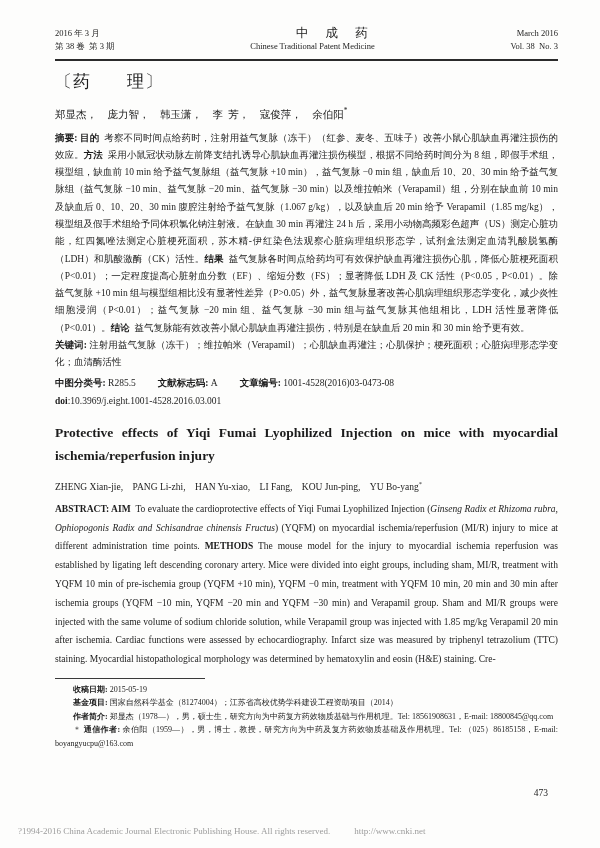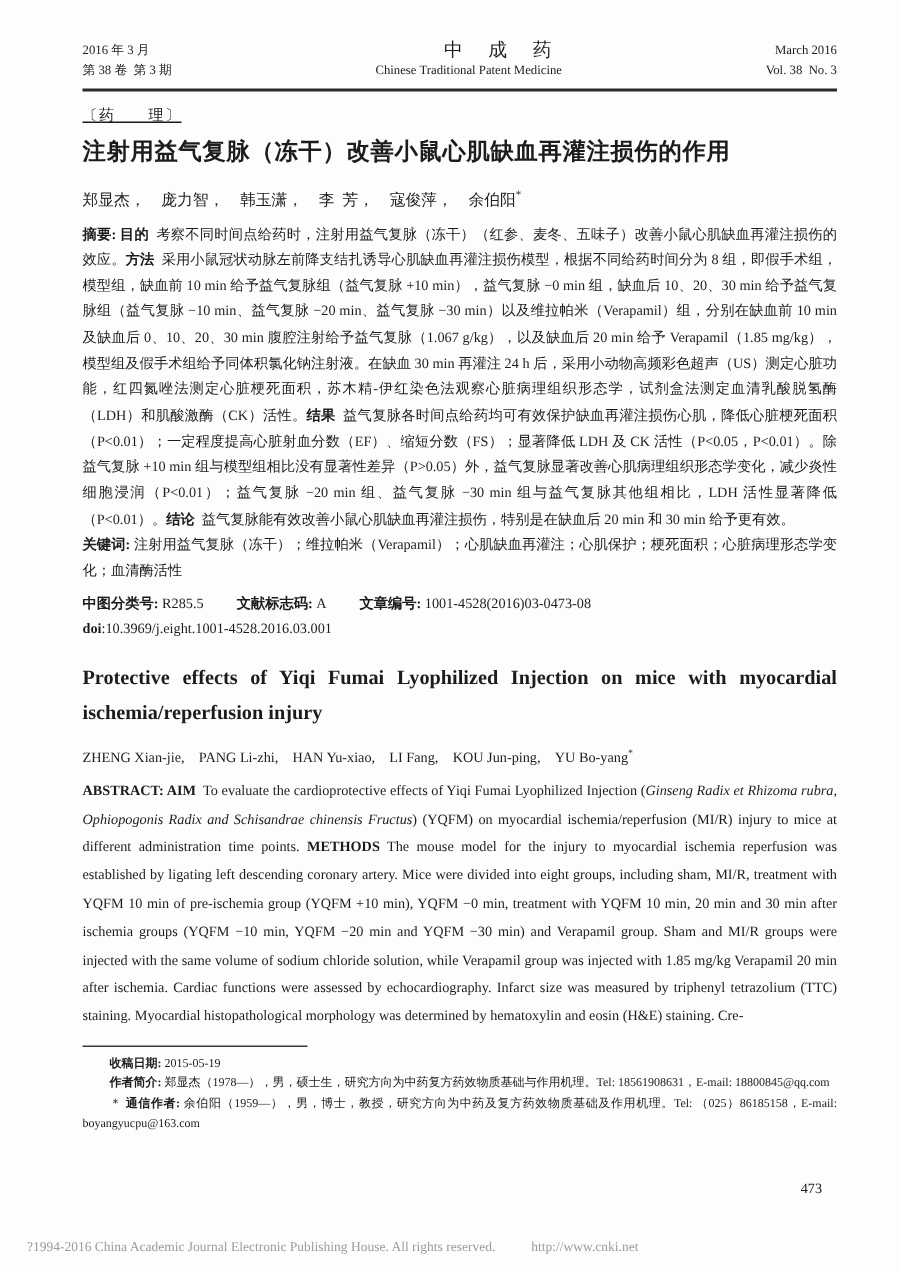--- a/index.html
+++ b/index.html
@@ -11,21 +11,21 @@
     overflow:hidden;
   }
   .hdr-row{display:flex;justify-content:space-between;align-items:flex-end;}
   .hdr-small{font-size:8.5px;line-height:13px;}
   .hdr-left{text-align:left;}
   .hdr-right{text-align:right;}
   .hdr-center{text-align:right;}
   .hdr-zh{font-size:12.5px;letter-spacing:7px;line-height:14px;padding-left:7px;}
   .hdr-en{font-size:8.5px;line-height:13px;}
   .rule{border-bottom:2px solid #2b2b2b;margin-top:6px;}
-  .section-label{font-size:10px;margin-top:9px;letter-spacing:1px;text-decoration:underline;}
+  .section-label{font-size:17px;margin-top:9px;letter-spacing:1px;}
   .title-zh{font-size:15.5px;font-weight:bold;margin-top:7px;letter-spacing:0.5px;}
   .authors-zh{font-size:10.5px;margin-top:13px;}
   .affil-zh{font-size:9.5px;margin-top:7px;}
   .abs{font-size:9.5px;line-height:17.3px;text-align:justify;margin-top:8px;}
   .kw{font-size:9.5px;line-height:17.3px;text-align:justify;}
   .clc-row{display:flex;gap:22px;font-size:9.5px;margin-top:5px;}
   .doi-line{font-size:9.5px;margin-top:6px;}
   .title-en{font-size:13.5px;font-weight:bold;line-height:23px;margin-top:15px;text-align:justify;}
   .authors-en{font-size:9.5px;margin-top:13px;}
   .affil-en{font-size:8px;font-style:italic;margin-top:5px;}
@@ -56,21 +56,20 @@
     <div class="hdr-small hdr-right">
       <div>March 2016</div>
       <div>Vol. 38 No. 3</div>
     </div>
   </div>
 
   <div class="rule"></div>
 
   <div class="section-label">〔药　　理〕</div>
 
-  <div class="title-zh">注射用益气复脉（冻干）改善小鼠心肌缺血再灌注损伤的作用</div>
 
   <div class="authors-zh"><span>郑显杰， 庞力智， 韩玉潇， 李 芳， 寇俊萍， 余伯阳</span><span class="sup">*</span></div>
 
 
   <div class="abs"><span class="b">摘要: </span><span class="b">目的</span><span> 考察不同时间点给药时，注射用益气复脉（冻干）（红参、麦冬、五味子）改善小鼠心肌缺血再灌注损伤的效应。</span><span class="b">方法</span><span> 采用小鼠冠状动脉左前降支结扎诱导心肌缺血再灌注损伤模型，根据不同给药时间分为 8 组，即假手术组，模型组，缺血前 10 min 给予益气复脉组（益气复脉 +10 min），益气复脉 −0 min 组，缺血后 10、20、30 min 给予益气复脉组（益气复脉 −10 min、益气复脉 −20 min、益气复脉 −30 min）以及维拉帕米（Verapamil）组，分别在缺血前 10 min 及缺血后 0、10、20、30 min 腹腔注射给予益气复脉（1.067 g/kg），以及缺血后 20 min 给予 Verapamil（1.85 mg/kg），模型组及假手术组给予同体积氯化钠注射液。在缺血 30 min 再灌注 24 h 后，采用小动物高频彩色超声（US）测定心脏功能，红四氮唑法测定心脏梗死面积，苏木精-伊红染色法观察心脏病理组织形态学，试剂盒法测定血清乳酸脱氢酶（LDH）和肌酸激酶（CK）活性。</span><span class="b">结果</span><span> 益气复脉各时间点给药均可有效保护缺血再灌注损伤心肌，降低心脏梗死面积（P&lt;0.01）；一定程度提高心脏射血分数（EF）、缩短分数（FS）；显著降低 LDH 及 CK 活性（P&lt;0.05，P&lt;0.01）。除益气复脉 +10 min 组与模型组相比没有显著性差异（P&gt;0.05）外，益气复脉显著改善心肌病理组织形态学变化，减少炎性细胞浸润（P&lt;0.01）；益气复脉 −20 min 组、益气复脉 −30 min 组与益气复脉其他组相比，LDH 活性显著降低（P&lt;0.01）。</span><span class="b">结论</span><span> 益气复脉能有效改善小鼠心肌缺血再灌注损伤，特别是在缺血后 20 min 和 30 min 给予更有效。</span></div>
 
   <div class="kw"><span class="b">关键词: </span><span>注射用益气复脉（冻干）；维拉帕米（Verapamil）；心肌缺血再灌注；心肌保护；梗死面积；心脏病理形态学变化；血清酶活性</span></div>
 
   <div class="clc-row">
     <span><span class="b">中图分类号: </span><span>R285.5</span></span>
@@ -83,20 +82,21 @@
   <div class="title-en">Protective effects of Yiqi Fumai Lyophilized Injection on mice with myocardial ischemia/reperfusion injury</div>
 
   <div class="authors-en"><span>ZHENG Xian-jie, PANG Li-zhi, HAN Yu-xiao, LI Fang, KOU Jun-ping, YU Bo-yang</span><span class="sup">*</span></div>
 
 
   <div class="abs-en"><span class="b">ABSTRACT: </span><span class="b">AIM</span><span> To evaluate the cardioprotective effects of Yiqi Fumai Lyophilized Injection (</span><span class="i">Ginseng Radix et Rhizoma rubra, Ophiopogonis Radix and Schisandrae chinensis Fructus</span><span>) (YQFM) on myocardial ischemia/reperfusion (MI/R) injury to mice at different administration time points. </span><span class="b">METHODS</span><span> The mouse model for the injury to myocardial ischemia reperfusion was established by ligating left descending coronary artery. Mice were divided into eight groups, including sham, MI/R, treatment with YQFM 10 min of pre-ischemia group (YQFM +10 min), YQFM −0 min, treatment with YQFM 10 min, 20 min and 30 min after ischemia groups (YQFM −10 min, YQFM −20 min and YQFM −30 min) and Verapamil group. Sham and MI/R groups were injected with the same volume of sodium chloride solution, while Verapamil group was injected with 1.85 mg/kg Verapamil 20 min after ischemia. Cardiac functions were assessed by echocardiography. Infarct size was measured by triphenyl tetrazolium (TTC) staining. Myocardial histopathological morphology was determined by hematoxylin and eosin (H&amp;E) staining. Cre-</span></div>
 
   <div class="footnote">
     <div class="footnote-rule"></div>
     <p><span class="b">收稿日期: </span><span>2015-05-19</span></p>
+    <p><span class="b">基金项目: </span><span>国家自然科学基金（81274004）；江苏省高校优势学科建设工程资助项目（2014）</span></p>
     <p><span class="b">作者简介: </span><span>郑显杰（1978—），男，硕士生，研究方向为中药复方药效物质基础与作用机理。Tel: 18561908631，E-mail: 18800845@qq.com</span></p>
     <p><span>＊ </span><span class="b">通信作者: </span><span>余伯阳（1959—），男，博士，教授，研究方向为中药及复方药效物质基础及作用机理。Tel: （025）86185158，E-mail: boyangyucpu@163.com</span></p>
   </div>
 
   <div class="pageno">473</div>
 
   <div class="copyright">
     <span>?1994-2016 China Academic Journal Electronic Publishing House. All rights reserved.</span>
     <span>http://www.cnki.net</span>
   </div>

